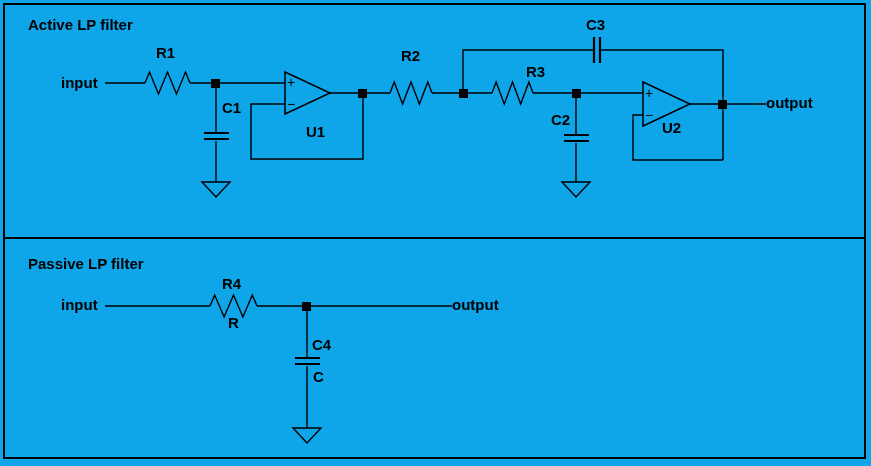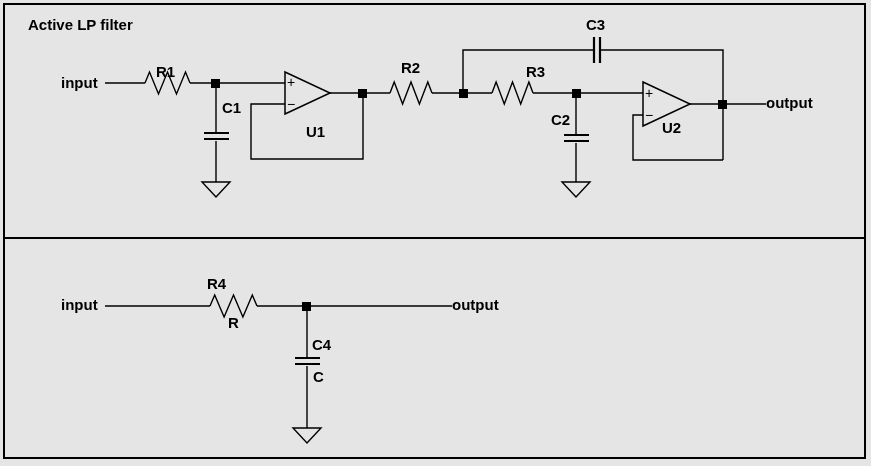--- a/index.html
+++ b/index.html
@@ -1,17 +1,17 @@
 <!DOCTYPE html>
 <html><head>
 <meta charset="utf-8">
 <style>
   html,body{margin:0;padding:0;background:#ffffff;}
   .stage{
-    position:relative;width:871px;height:466px;background:#e5e5e5;
+    position:relative;width:871px;height:466px;background:#0ea5e9;
     font-family:"Liberation Sans","DejaVu Sans",sans-serif;overflow:hidden;
   }
   .frame{
     position:absolute;left:3px;top:3px;width:863px;height:456px;
     border:2px solid #000;box-sizing:border-box;
   }
   .divider{
     position:absolute;left:3px;top:237px;width:863px;height:2px;background:#000;
   }
   svg.circuit{position:absolute;left:0;top:0;}
@@ -79,35 +79,36 @@
     <path d="M307 306 V358"></path>
     <path stroke-width="2.2" d="M295 358 H320 M295 364 H320"></path>
     <path d="M307 366 V428"></path>
     <polygon points="293,428 321,428 307,443"></polygon>
 
     <rect fill="#000" stroke="none" x="302" y="302" width="9" height="9"></rect>
   </svg>
 
   <div class="lbl" style="left:28px;top:17px">Active LP filter</div>
   <div class="lbl" style="left:61px;top:75px">input</div>
-  <div class="lbl" style="left:156px;top:64px">R1</div>
+  <div class="lbl" style="left:156px;top:45px">R1</div>
   <div class="lbl" style="left:222px;top:100px">C1</div>
   <div class="lbl" style="left:306px;top:124px">U1</div>
-  <div class="lbl" style="left:401px;top:60px">R2</div>
+  <div class="lbl" style="left:401px;top:48px">R2</div>
   <div class="lbl" style="left:526px;top:64px">R3</div>
   <div class="lbl" style="left:586px;top:17px">C3</div>
   <div class="lbl" style="left:551px;top:112px">C2</div>
   <div class="lbl" style="left:662px;top:120px">U2</div>
   <div class="lbl" style="left:766px;top:95px">output</div>
 
   <div class="sign" style="left:287px;top:75px">+</div>
   <div class="sign" style="left:287px;top:97px">−</div>
   <div class="sign" style="left:645px;top:86px">+</div>
   <div class="sign" style="left:645px;top:108px">−</div>
 
+  <div class="lbl" style="left:28px;top:256px">Passive LP filter</div>
   <div class="lbl" style="left:61px;top:297px">input</div>
-  <div class="lbl" style="left:207px;top:276px">R4</div>
+  <div class="lbl" style="left:222px;top:276px">R4</div>
   <div class="lbl" style="left:228px;top:315px">R</div>
   <div class="lbl" style="left:312px;top:337px">C4</div>
   <div class="lbl" style="left:313px;top:369px">C</div>
   <div class="lbl" style="left:452px;top:297px">output</div>
 
 </div>
 
 </body></html>

